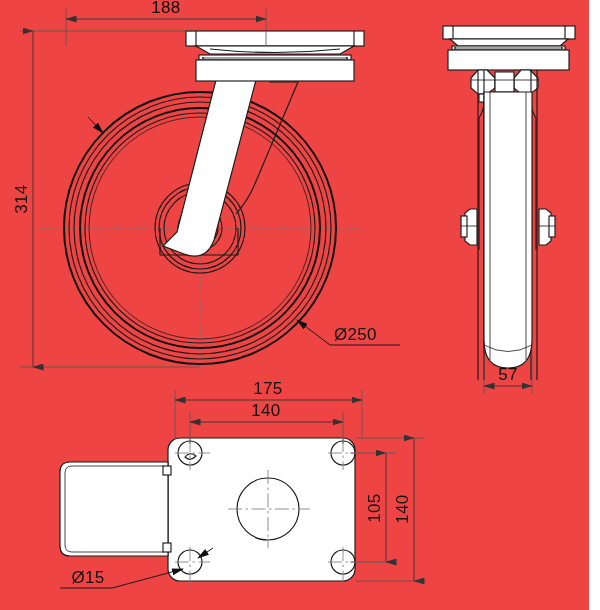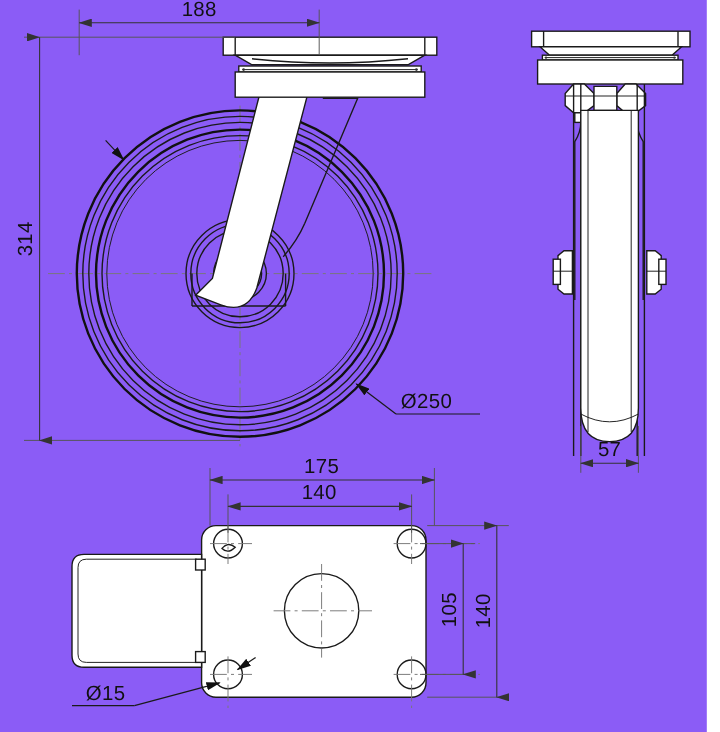--- a/index.html
+++ b/index.html
@@ -10,21 +10,21 @@
   body {
     width: 600px;
     height: 610px;
     font-family: "Liberation Sans", sans-serif;
     overflow: hidden;
   }
   #drawing-root {
     position: relative;
     width: 589px;
     height: 610px;
-    background: #8b5cf6;
+    background: #ef4444;
   }
   svg#caster-drawing {
     display: block;
     width: 600px;
     height: 610px;
   }
   .obj      { fill: none; stroke: #1a1a1a; stroke-width: 1.15; }
   .obj-thin { fill: none; stroke: #1a1a1a; stroke-width: 0.8; }
   .obj-bold { fill: none; stroke: #111111; stroke-width: 2.0; }
   .obj-fill { fill: #ffffff; stroke: #1a1a1a; stroke-width: 1.15; }

